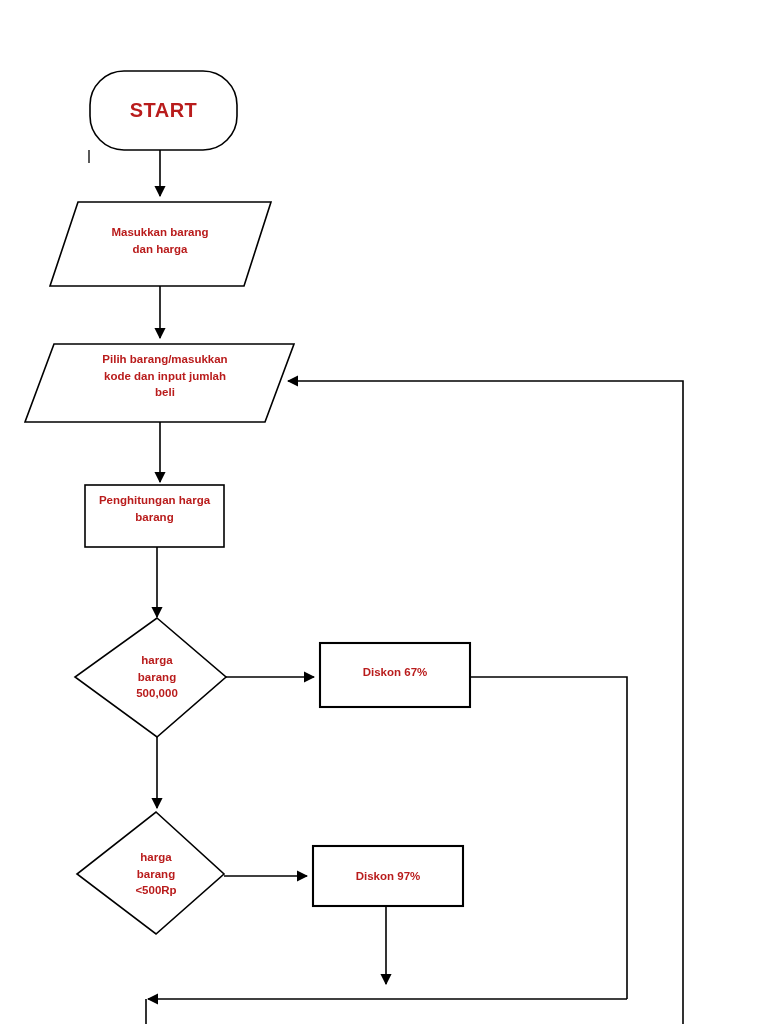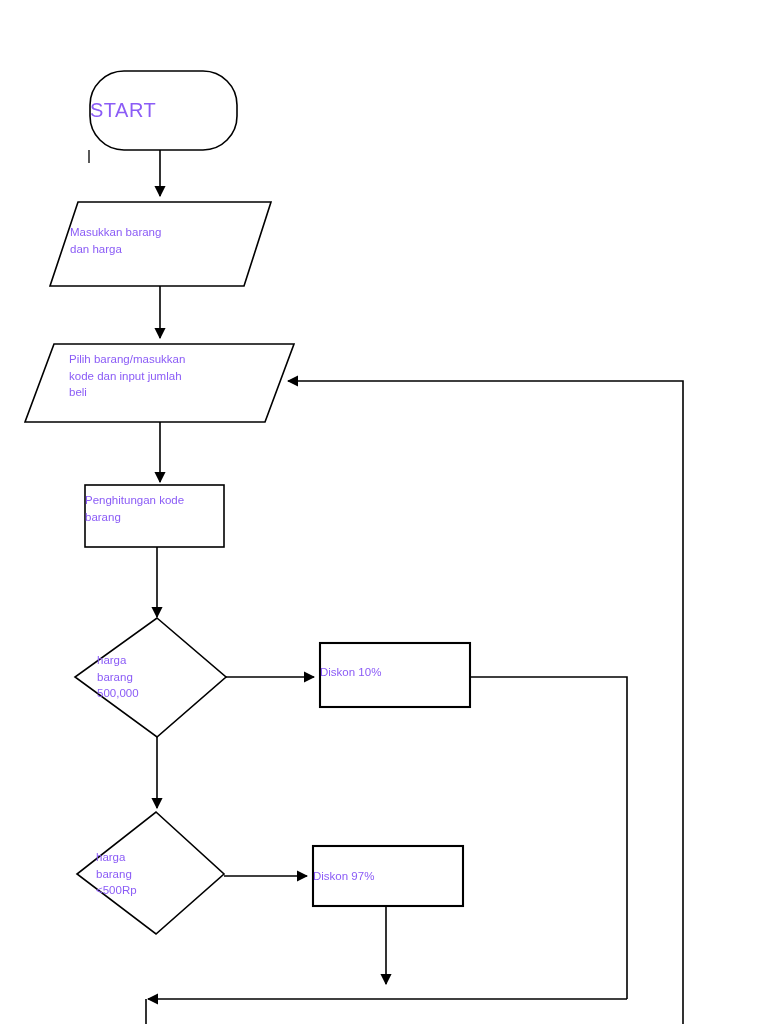--- a/index.html
+++ b/index.html
@@ -21,27 +21,28 @@
   }
   svg#flow {
     position: absolute;
     left: 0;
     top: 0;
     width: 768px;
     height: 1024px;
   }
   .node-label {
     position: absolute;
-    text-align: left;
+    text-align: center;
     font-family: "Liberation Sans", sans-serif;
     font-size: 11.5px;
     line-height: 1.45;
-    color: #8b5cf6;
+    color: #b91c1c;
     white-space: pre-line;
     pointer-events: none;
+    font-weight: bold;
   }
   .label-start {
     font-size: 20px;
     letter-spacing: 0.5px;
   }
   .stroke {
     fill: none;
     stroke: #000000;
     stroke-width: 1.6;
   }
@@ -118,28 +119,28 @@
 
   <div class="node-label label-start" style="left:90px; top:96px; width:147px;">START</div>
 
   <div class="node-label" style="left:69px; top:351px; width:192px;">Pilih barang/masukkan
 kode dan input jumlah
 beli</div>
 
   <div class="node-label" style="left:70px; top:224px; width:180px;">Masukkan barang
 dan harga</div>
 
-  <div class="node-label" style="left:85px; top:492px; width:139px;">Penghitungan kode
+  <div class="node-label" style="left:85px; top:492px; width:139px;">Penghitungan harga
 barang</div>
 
   <div class="node-label" style="left:97px; top:652px; width:120px;">harga
 barang
 500,000</div>
 
-  <div class="node-label" style="left:320px; top:664px; width:150px;">Diskon 10%</div>
+  <div class="node-label" style="left:320px; top:664px; width:150px;">Diskon 67%</div>
 
   <div class="node-label" style="left:96px; top:849px; width:120px;">harga
 barang
 &lt;500Rp</div>
 
   <div class="node-label" style="left:313px; top:868px; width:150px;">Diskon 97%</div>
 
 </div>
 
 </body></html>

